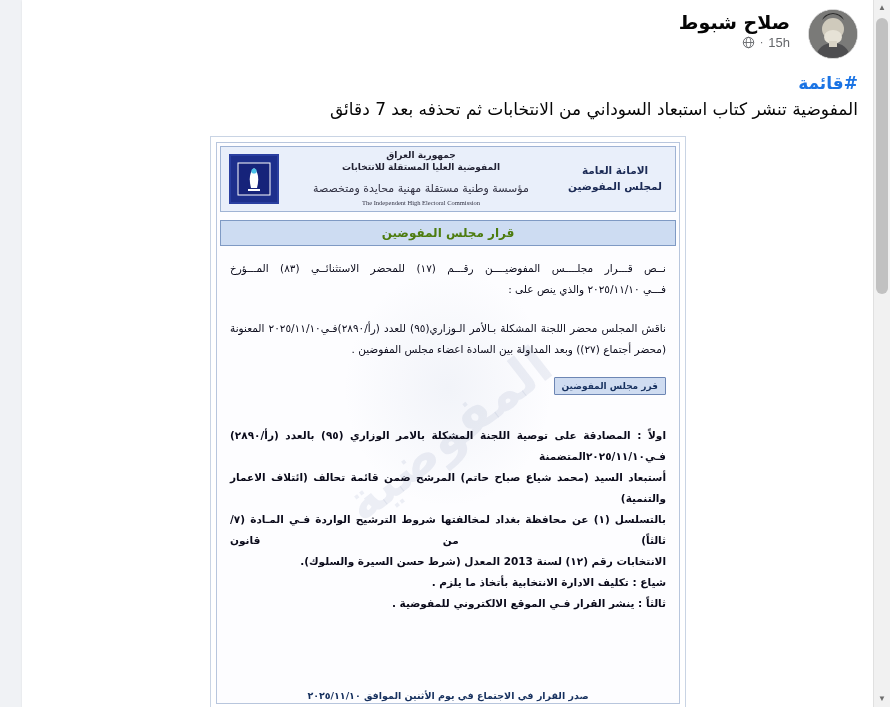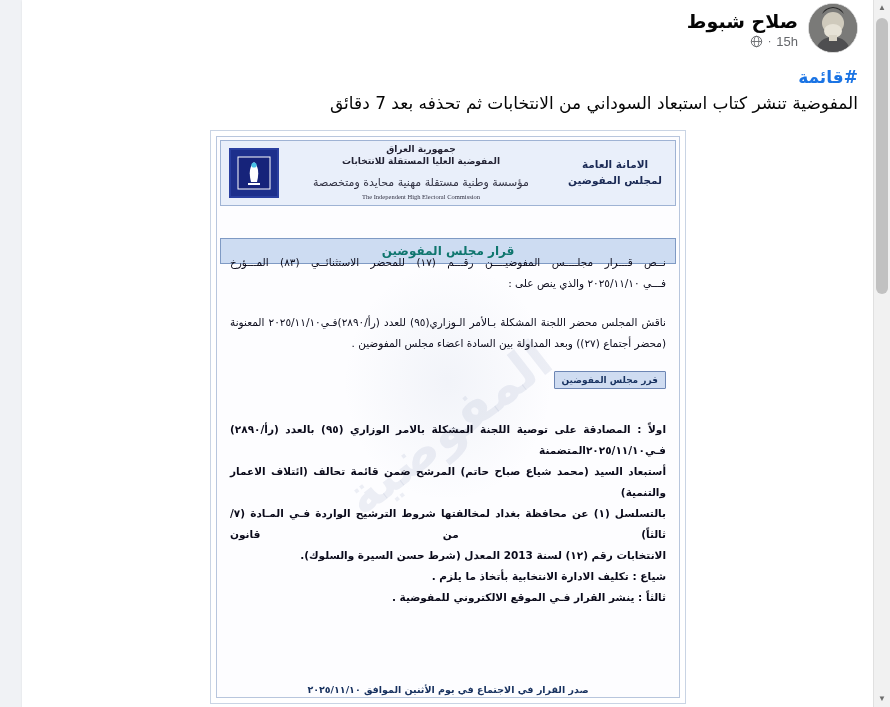--- a/index.html
+++ b/index.html
@@ -72,23 +72,23 @@
     left: 22px;
     top: 0;
     width: 852px;
     min-height: 707px;
     background: #ffffff;
     box-shadow: 0 1px 2px rgba(0,0,0,0.08);
   }
 
   .post-header {
     display: flex;
-    align-items: center;
-    padding: 3px 16px 0 16px;
-    gap: 10px;
+    align-items: flex-start;
+    padding: 9px 16px 0 16px;
+    gap: 18px;
     direction: rtl;
   }
 
   .avatar {
     width: 48px;
     height: 48px;
     border-radius: 50%;
     overflow: hidden;
     flex: 0 0 auto;
     background: #6b6b6b;
@@ -234,22 +234,21 @@
     right: 9px;
     top: 83px;
     height: 24px;
     background: #cddcf2;
     border: 1px solid #7f9ac4;
     display: flex;
     align-items: center;
     justify-content: center;
     font-size: 12px;
     font-weight: bold;
-    color: #0f766e;
-    margin-top: 24px;
+    color: #4d7c0f;
   }
 
   .doc-body {
     position: absolute;
     left: 9px;
     right: 9px;
     top: 115px;
     bottom: 8px;
     padding: 6px 10px 0 10px;
     box-sizing: border-box;

